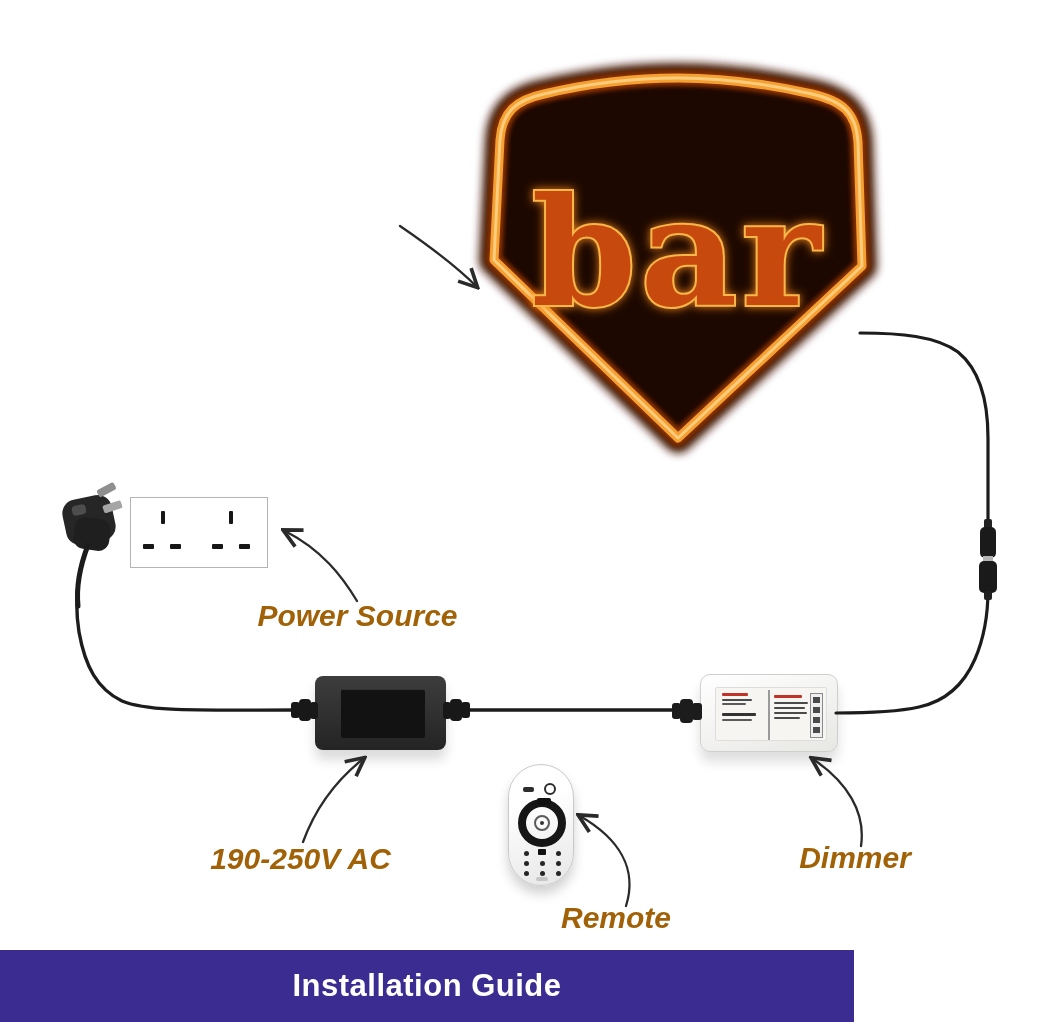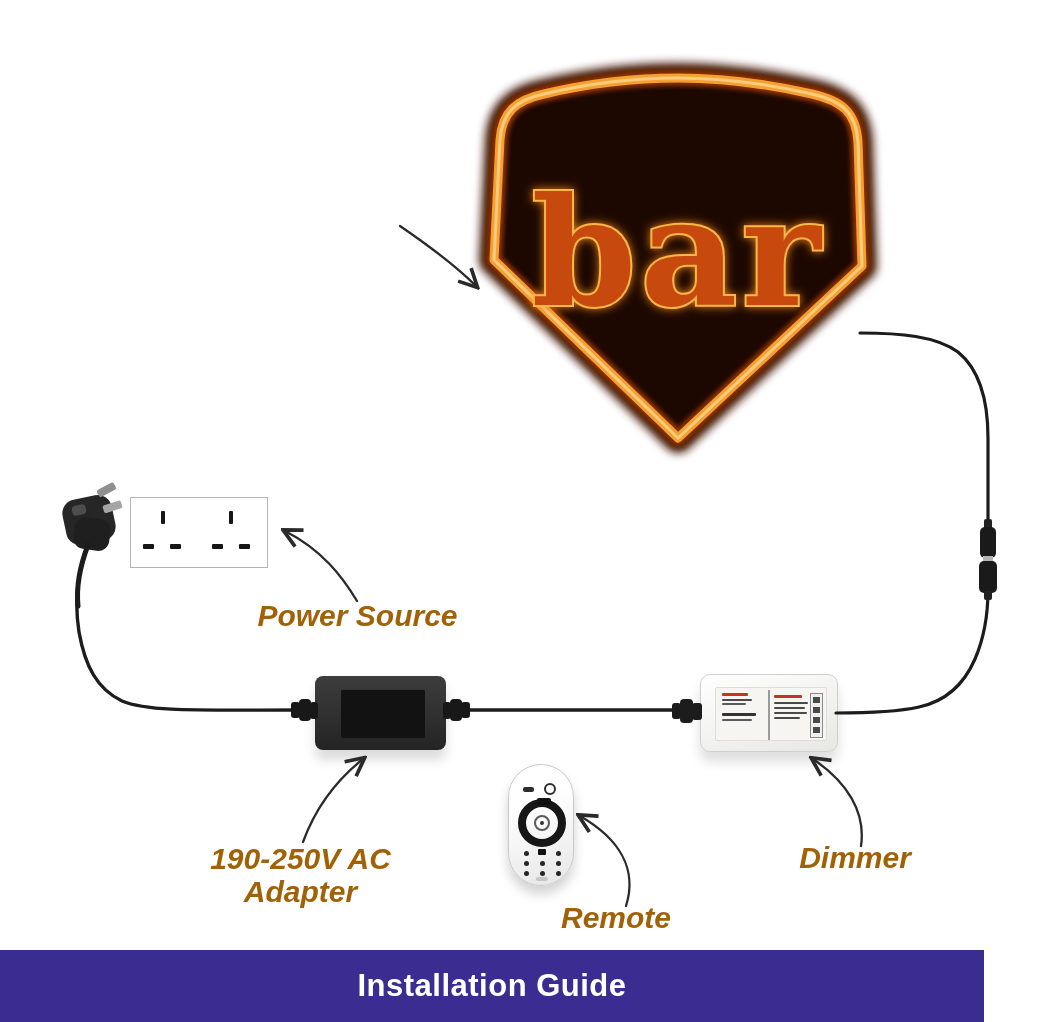--- a/index.html
+++ b/index.html
@@ -53,21 +53,21 @@
             background:#111; border-radius:2px;}
   .remote .dial .center { position:absolute; left:50%; top:50%; transform:translate(-50%,-50%);
             width:16px; height:16px; background:#fafafa; border:2px solid #5a5a5a; border-radius:50%;}
   .remote .dial .center i { position:absolute; left:50%; top:50%; transform:translate(-50%,-50%);
             width:4px; height:4px; background:#333; border-radius:50%; display:block;}
   .remote .dot { position:absolute; width:5px; height:5px; background:#262626; border-radius:50%; }
   .remote .sq  { position:absolute; left:29px; top:84px; width:8px; height:6px; background:#111; border-radius:1px;}
   .remote .mark{ position:absolute; left:27px; top:112px; width:12px; height:4px; background:#c6c6c6; border-radius:2px;}
 
   
-  .banner { position:absolute; left:0; top:950px; width:984px; height:72px;
+  .banner { position:absolute; left:0; top:950px; width:854px; height:72px;
             background:#3b2c92; z-index:4; display:flex; align-items:center; justify-content:center;}
   .banner span { color:#ffffff; font-size:31px; font-weight:bold; letter-spacing:0.5px; }
 </style>
 </head>
 <body>
 
 <div id="canvas">
 
   <div class="outlet">
     <span class="slot-v" style="left:30px"></span>
@@ -208,21 +208,20 @@
       <path d="M 626 906 C 638 868 618 838 580 816" marker-end="url(#ah)"></path>
       <path d="M 861 846 C 866 812 847 782 813 759" marker-end="url(#ah)"></path>
     </g>
   </svg>
 
 
   <div class="lbl" style="left:240px; top:599px; width:235px">Power Source</div>
 
   <div class="lbl" style="left:203px; top:842px; width:195px">
     <div>190-250V AC</div>
-    <div>Adapter</div>
   </div>
 
   <div class="lbl" style="left:551px; top:901px; width:130px">Remote</div>
 
   <div class="lbl" style="left:785px; top:841px; width:140px">Dimmer</div>
 
   <div class="banner">
     <span>Installation Guide</span>
   </div>
 

